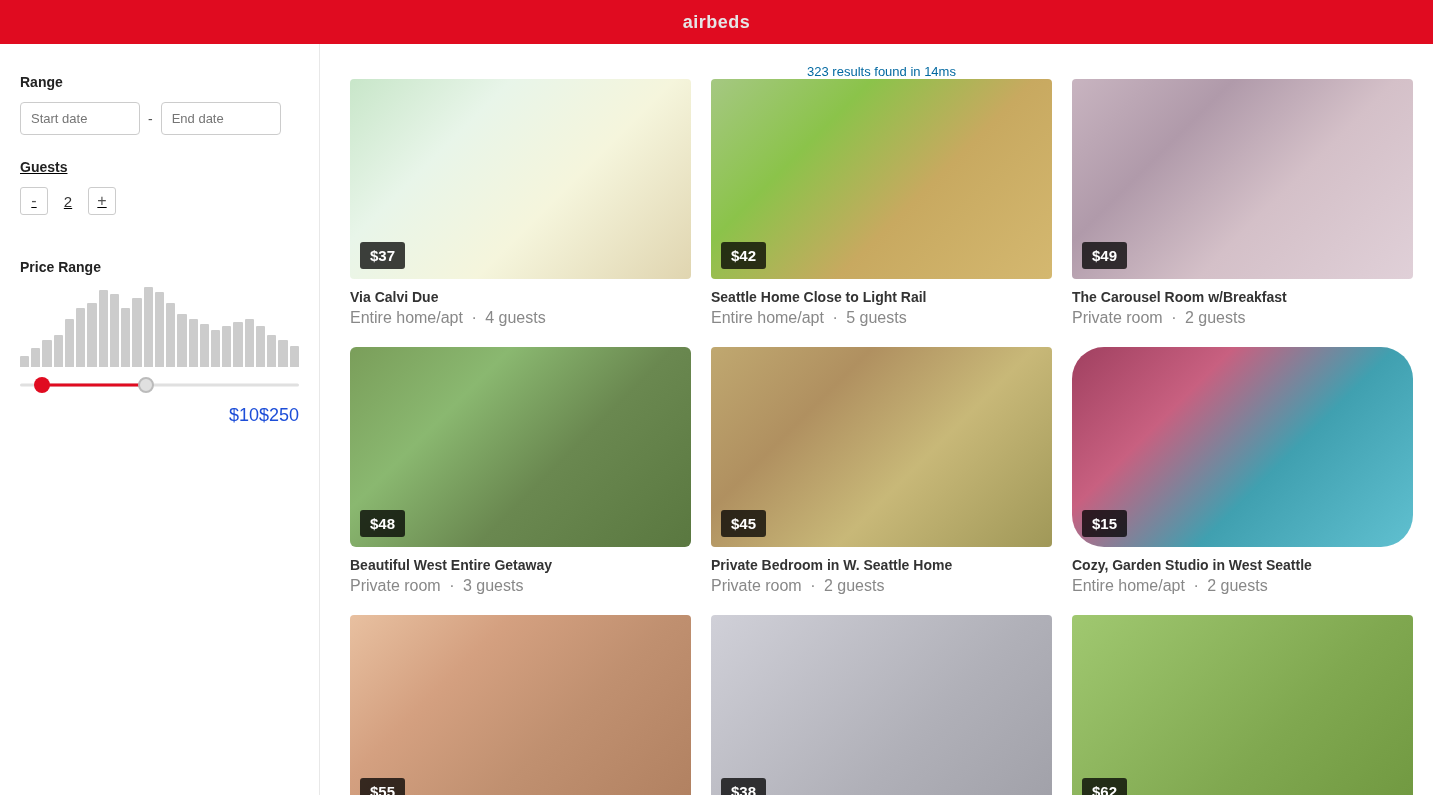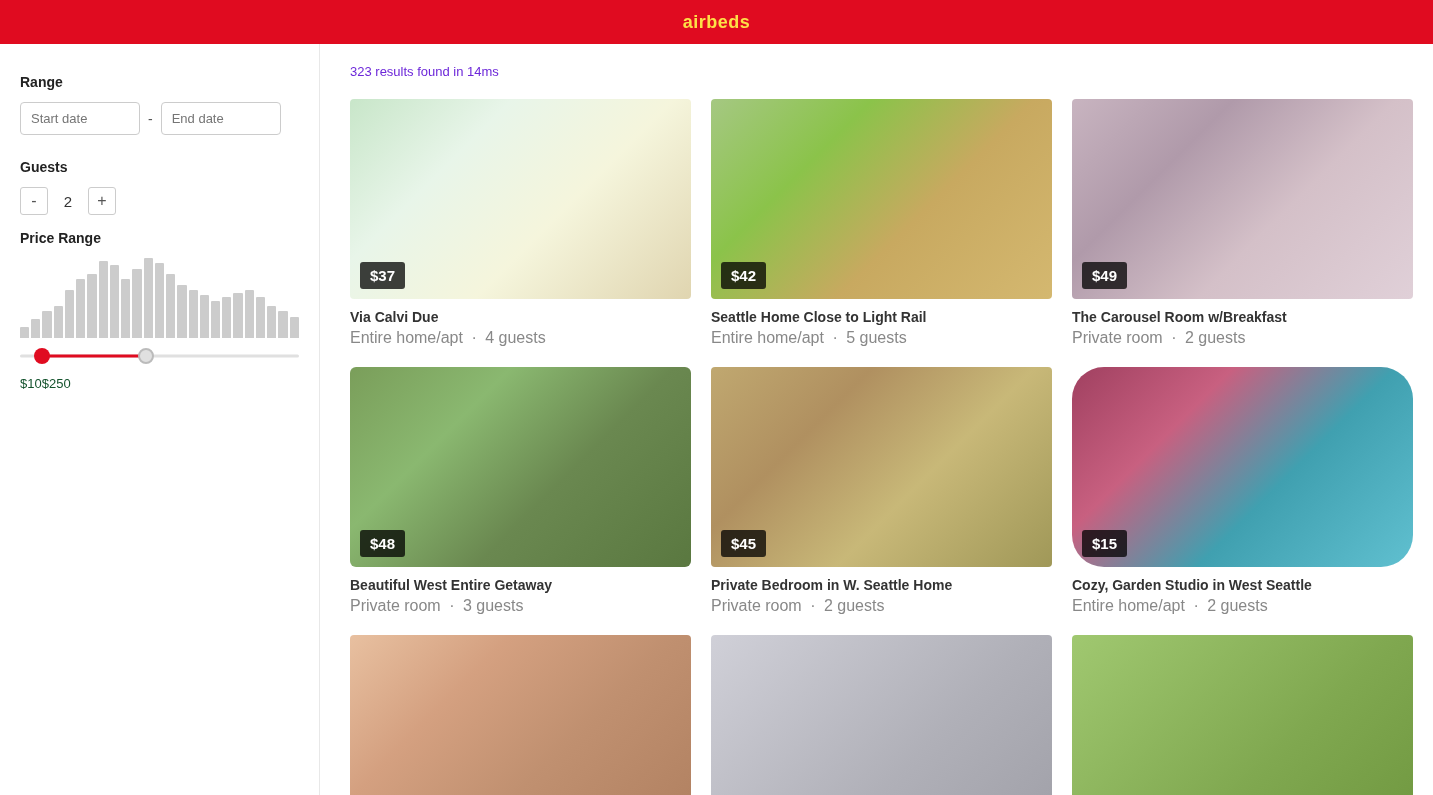--- a/index.html
+++ b/index.html
@@ -7,21 +7,21 @@
 
     
     .header {
       background: #e00b20;
       height: 44px;
       display: flex;
       align-items: center;
       justify-content: center;
     }
     .header-title {
-      color: #fde047;
+      color: #e5e5e5;
       font-size: 18px;
       font-weight: 600;
       letter-spacing: 0.5px;
     }
 
     
     .layout {
       display: flex;
       min-height: calc(100vh - 44px);
     }
@@ -53,21 +53,21 @@
       padding: 8px 10px;
       font-size: 13px;
       color: #aaa;
       width: 120px;
     }
     .date-separator {
       color: #555;
       font-size: 14px;
     }
 
-    .guests-section { margin-bottom: 15px; }
+    .guests-section { margin-bottom: 44px; text-decoration: underline; }
     .guests-controls {
       display: flex;
       align-items: center;
       gap: 10px;
     }
     .guests-btn {
       width: 28px;
       height: 28px;
       border: 1px solid #ccc;
       border-radius: 3px;
@@ -140,36 +140,35 @@
       left: 8%;
       background: #e00b20;
     }
     .thumb-right {
       left: 45%;
       background: #e0e0e0;
       border: 2px solid #bbb;
     }
     .price-labels {
       display: flex;
-      justify-content: flex-start;
-      font-size: 13px;
-      color: #14532d;
+      justify-content: flex-end;
+      font-size: 18px;
+      color: #1d4ed8;
     }
 
     
     .main {
       flex: 1;
       padding: 20px 20px 20px 30px;
     }
 
     .results-header {
-      text-align: left;
+      text-align: center;
       font-size: 13px;
-      color: #6d28d9;
-      margin-bottom: 20px;
+      color: #0369a1;
     }
 
     .listings-grid {
       display: grid;
       grid-template-columns: repeat(3, 1fr);
       gap: 20px;
     }
 
     .listing-card {
       cursor: pointer;

